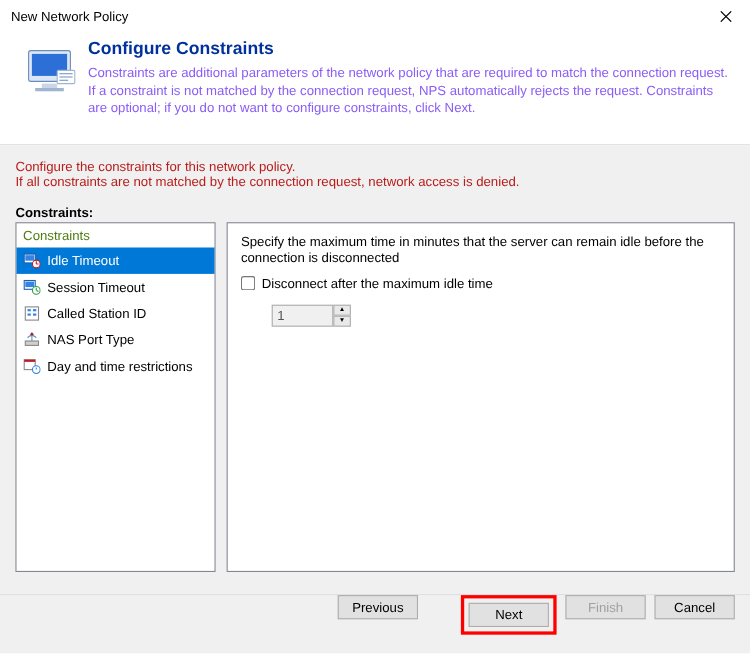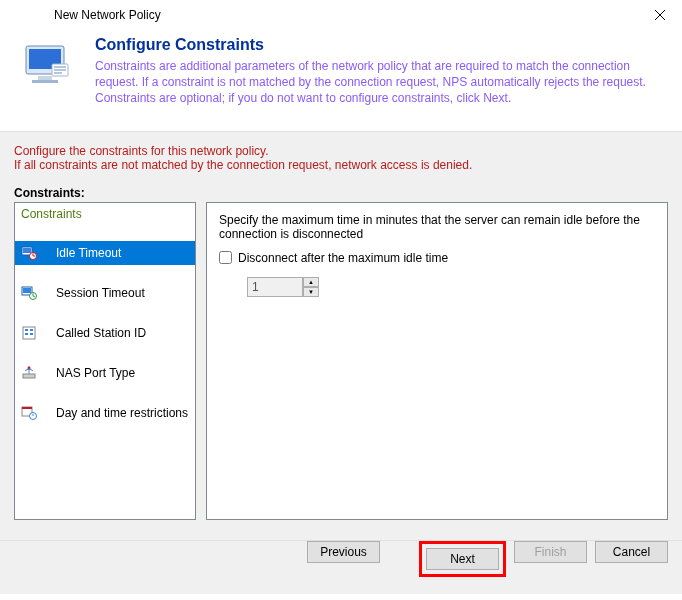--- a/index.html
+++ b/index.html
@@ -11,35 +11,33 @@
     width: 682px;
     height: 600px;
     overflow: hidden;
   }
   .titlebar {
     height: 30px;
     display: flex;
     align-items: center;
     padding: 0 0 0 10px;
     background: #fff;
-    margin-left: 44px;
   }
   .titlebar .title { flex: 1; color: #000; }
   .titlebar .close {
     width: 45px; height: 30px;
     display: flex; align-items: center; justify-content: center;
     font-size: 14px; color: #000;
   }
   .header-area {
     background: #fff;
     padding: 6px 14px 12px 14px;
     border-bottom: 1px solid #e0e0e0;
     min-height: 102px;
     display: flex;
-    gap: 15px;
   }
   .header-icon {
     width: 66px; display:flex; align-items:flex-start; justify-content:center; padding-top:4px;
   }
   .header-text { flex:1; }
   .header-text h1 {
     margin: 0 0 4px 0;
     font-size: 16px;
     font-weight: bold;
     color: #00319c;
@@ -61,24 +59,23 @@
     width: 182px;
     height: 318px;
     border: 1px solid #828790;
     background: #fff;
     padding: 0;
   }
   .constraint-list .list-header {
     padding: 4px 6px; color: #4d7c0f; font-weight:400;
   }
   .list-item {
-    display:flex; align-items:center; gap:19px;
+    display:flex; align-items:center; gap:6px;
     padding: 4px 6px;
     cursor: default;
-    margin-top: 16px;
   }
   .list-item.selected {
     background: #0078d7; color:#fff;
   }
   .list-item .li-icon {
     width:16px; height:16px; display:flex; align-items:center; justify-content:center;
     font-size:12px;
   }
   .detail-pane {
     flex:1;

